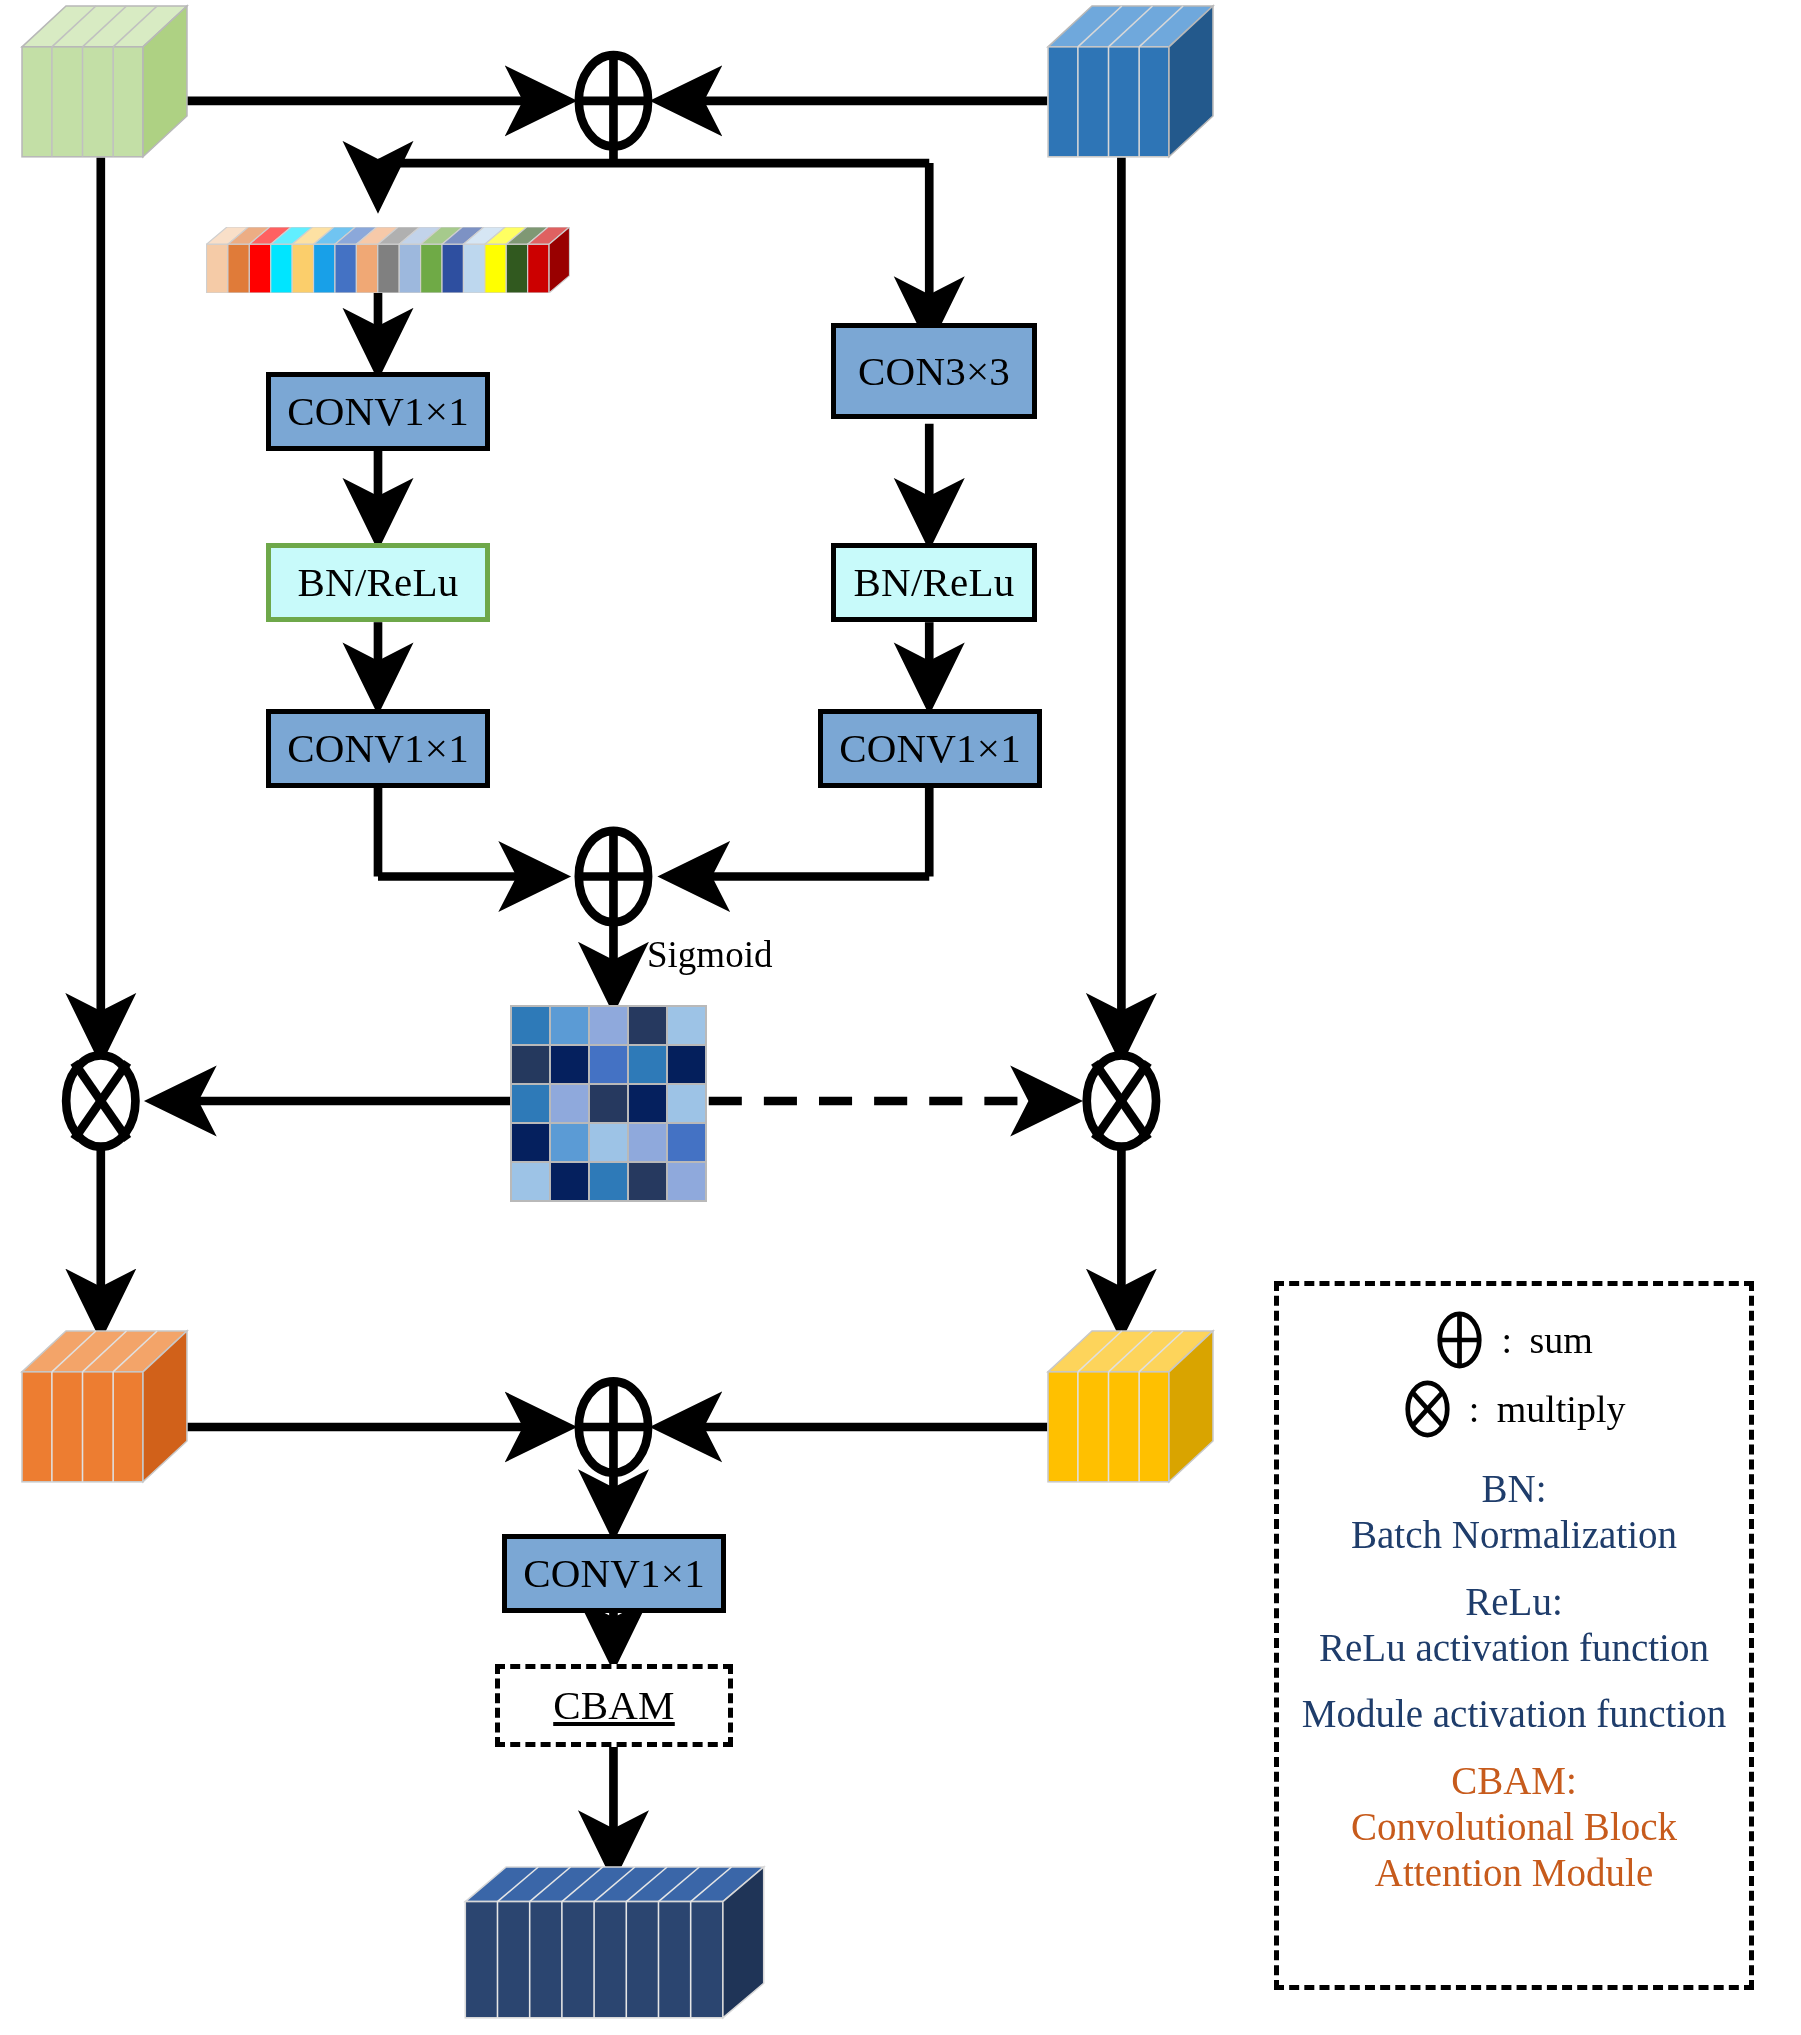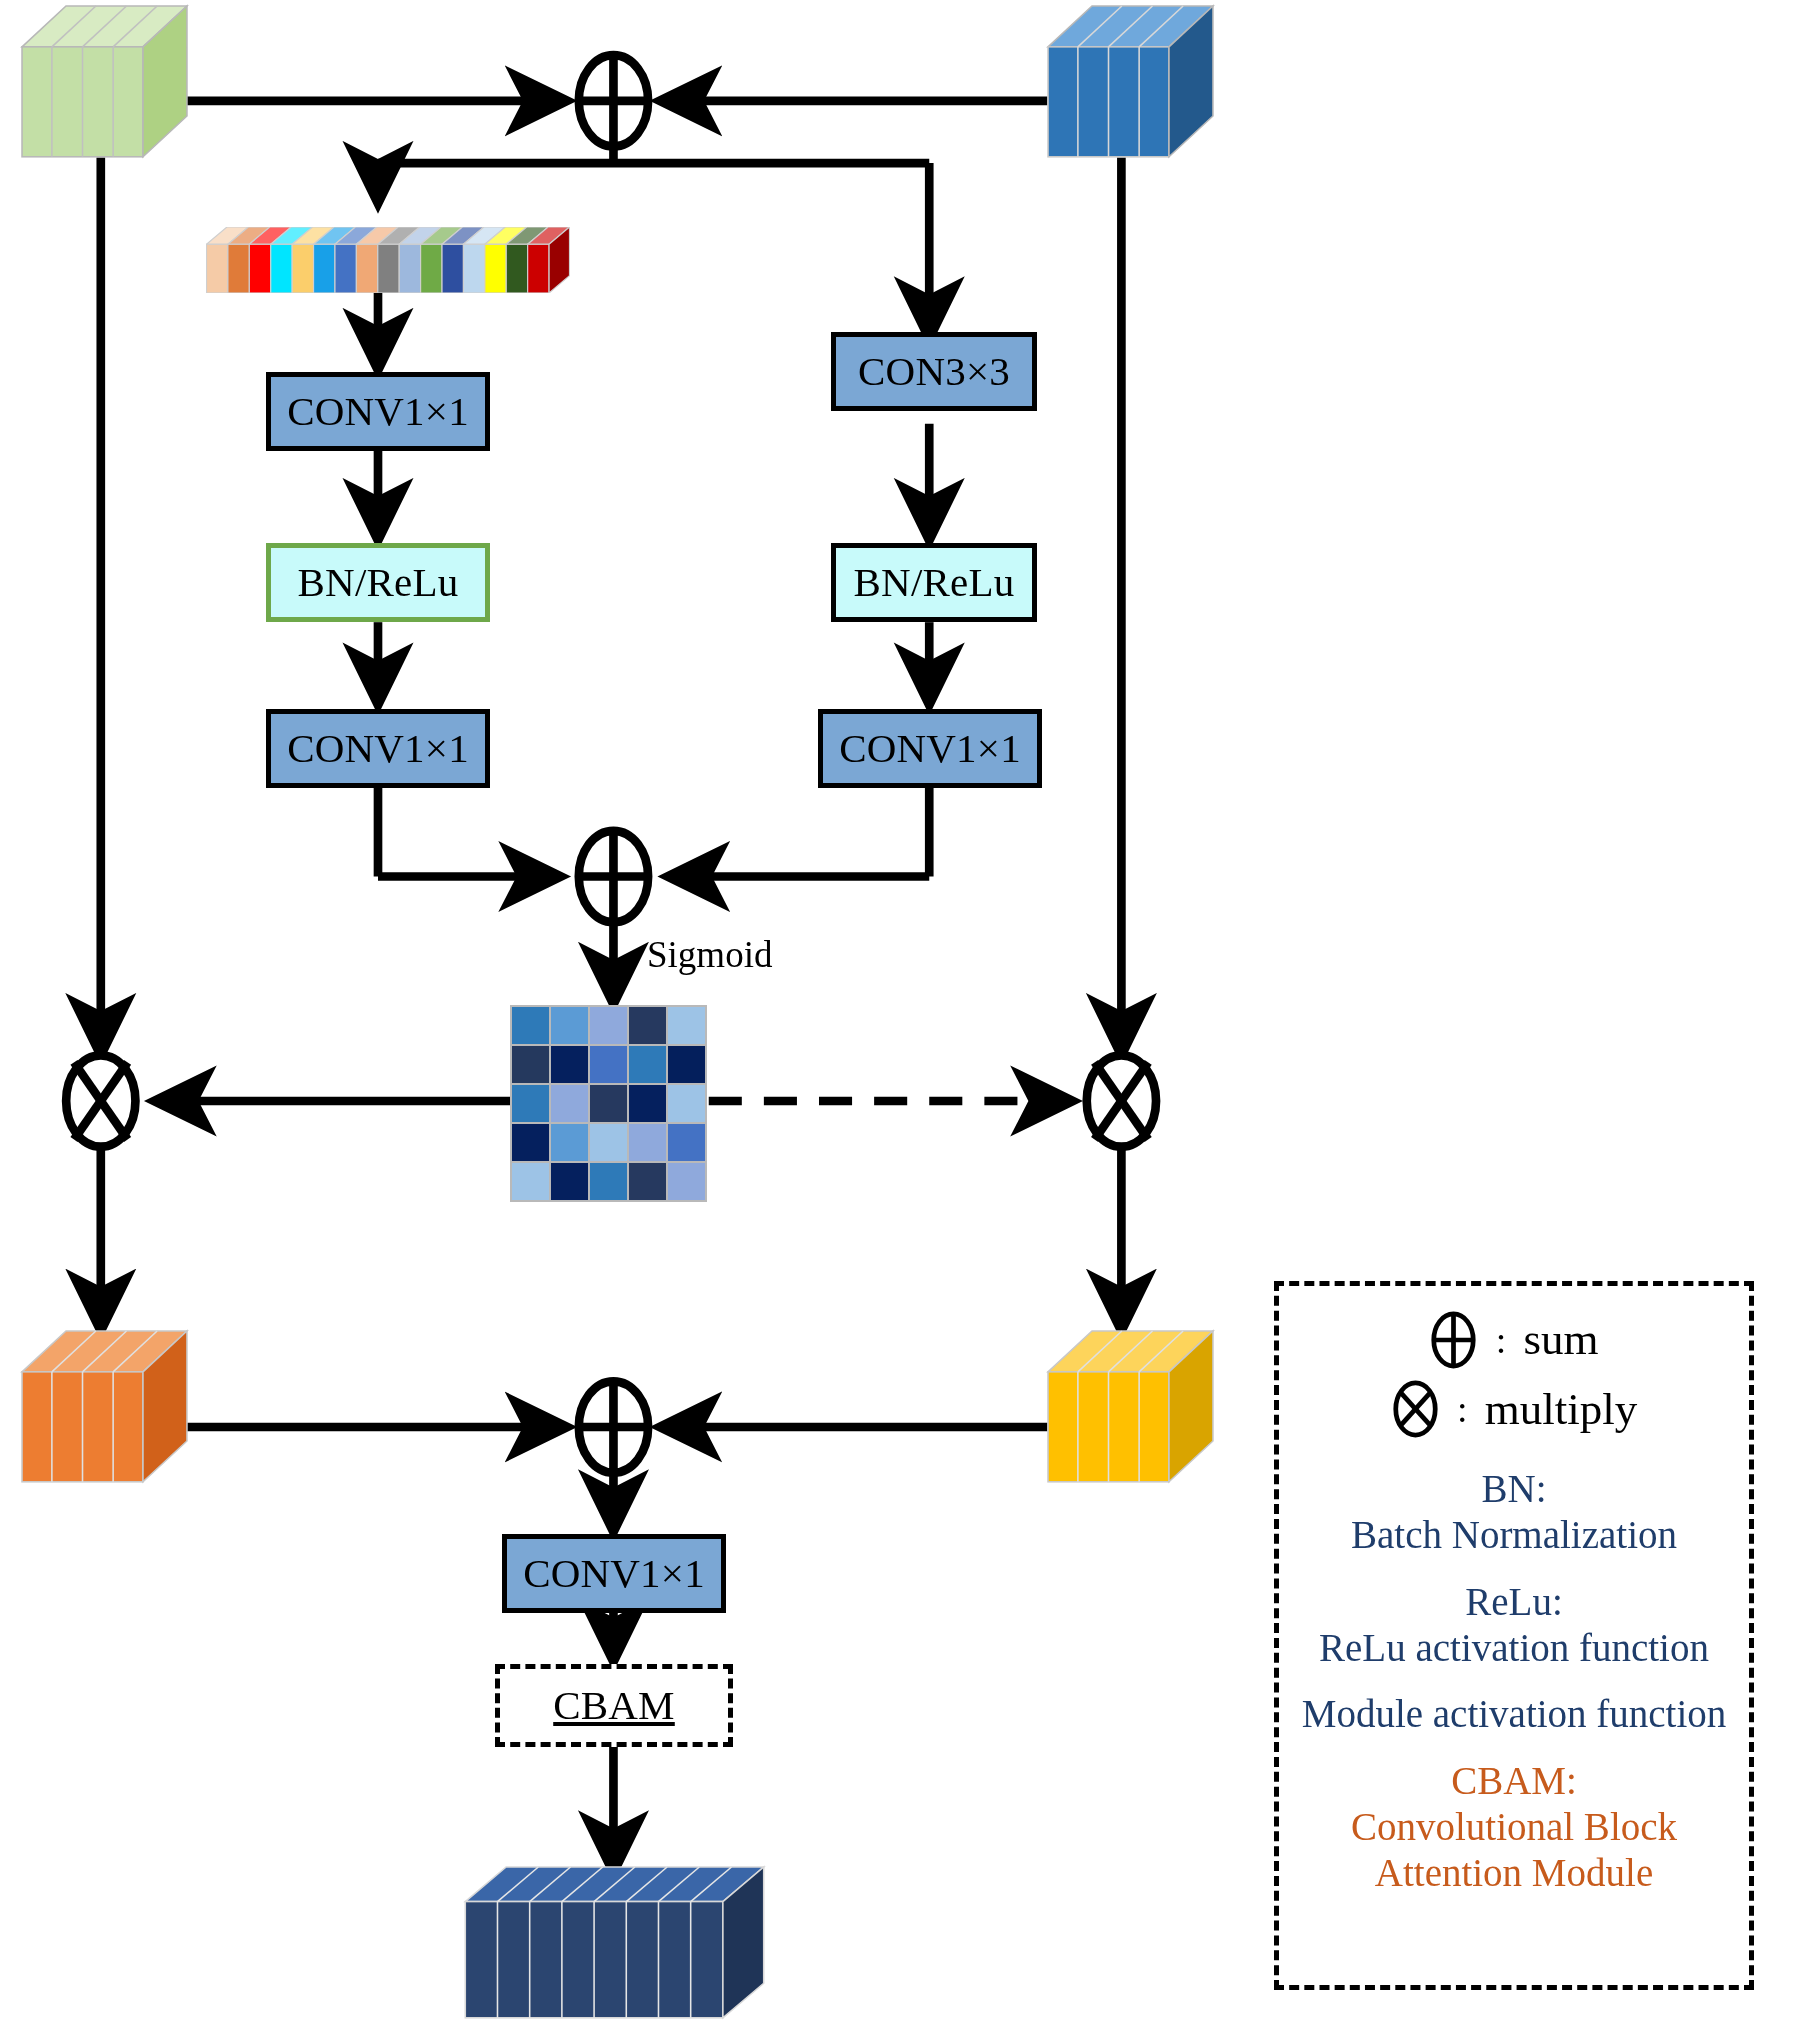--- a/index.html
+++ b/index.html
@@ -32,21 +32,21 @@
   .slab{position:absolute;}
 
   
   .legend{position:absolute;box-sizing:border-box;
           border:5.5px dashed #000;background:#fff;
           display:flex;flex-direction:column;align-items:center;
           padding:20.5px 14px 17.3px 14px;}
   .legend-row{display:flex;align-items:center;gap:17.3px;margin:3.2px 0 6.3px 0;}
   .legend-row .sym{width:49px;height:60px;flex:0 0 auto;}
   .legend-row .colon{font-size:38px;color:#000;line-height:1;}
-  .legend-row .txt{font-size:45px;color:#000;line-height:1;}
+  .legend-row .txt{font-size:38px;color:#000;line-height:1;}
   .legend-term{font-size:39px;line-height:1.18;text-align:center;
                color:#1F3D6B;margin-top:20.5px;}
   .legend-term.orange{color:#C75B1C;}
   .legend-term .hd{display:block;}
   .legend-term .bd{display:block;}
 </style>
 </head>
 <body>
 
 <div class="stage">
@@ -261,21 +261,21 @@
   </div>
 
   <div class="pbox bn-green" style="left:266px;top:543px;width:224px;height:79px;">
     <span>BN/ReLu</span>
   </div>
 
   <div class="pbox conv" style="left:266px;top:709px;width:224px;height:79px;">
     <span>CONV1×1</span>
   </div>
 
-  <div class="pbox conv" style="left:831px;top:332px;width:206px;height:79px;">
+  <div class="pbox conv" style="left:831px;top:323px;width:206px;height:96px;">
     <span>CON3×3</span>
   </div>
 
   <div class="pbox bn" style="left:831px;top:543px;width:206px;height:79px;">
     <span>BN/ReLu</span>
   </div>
 
   <div class="pbox conv" style="left:818px;top:709px;width:224px;height:79px;">
     <span>CONV1×1</span>
   </div>

